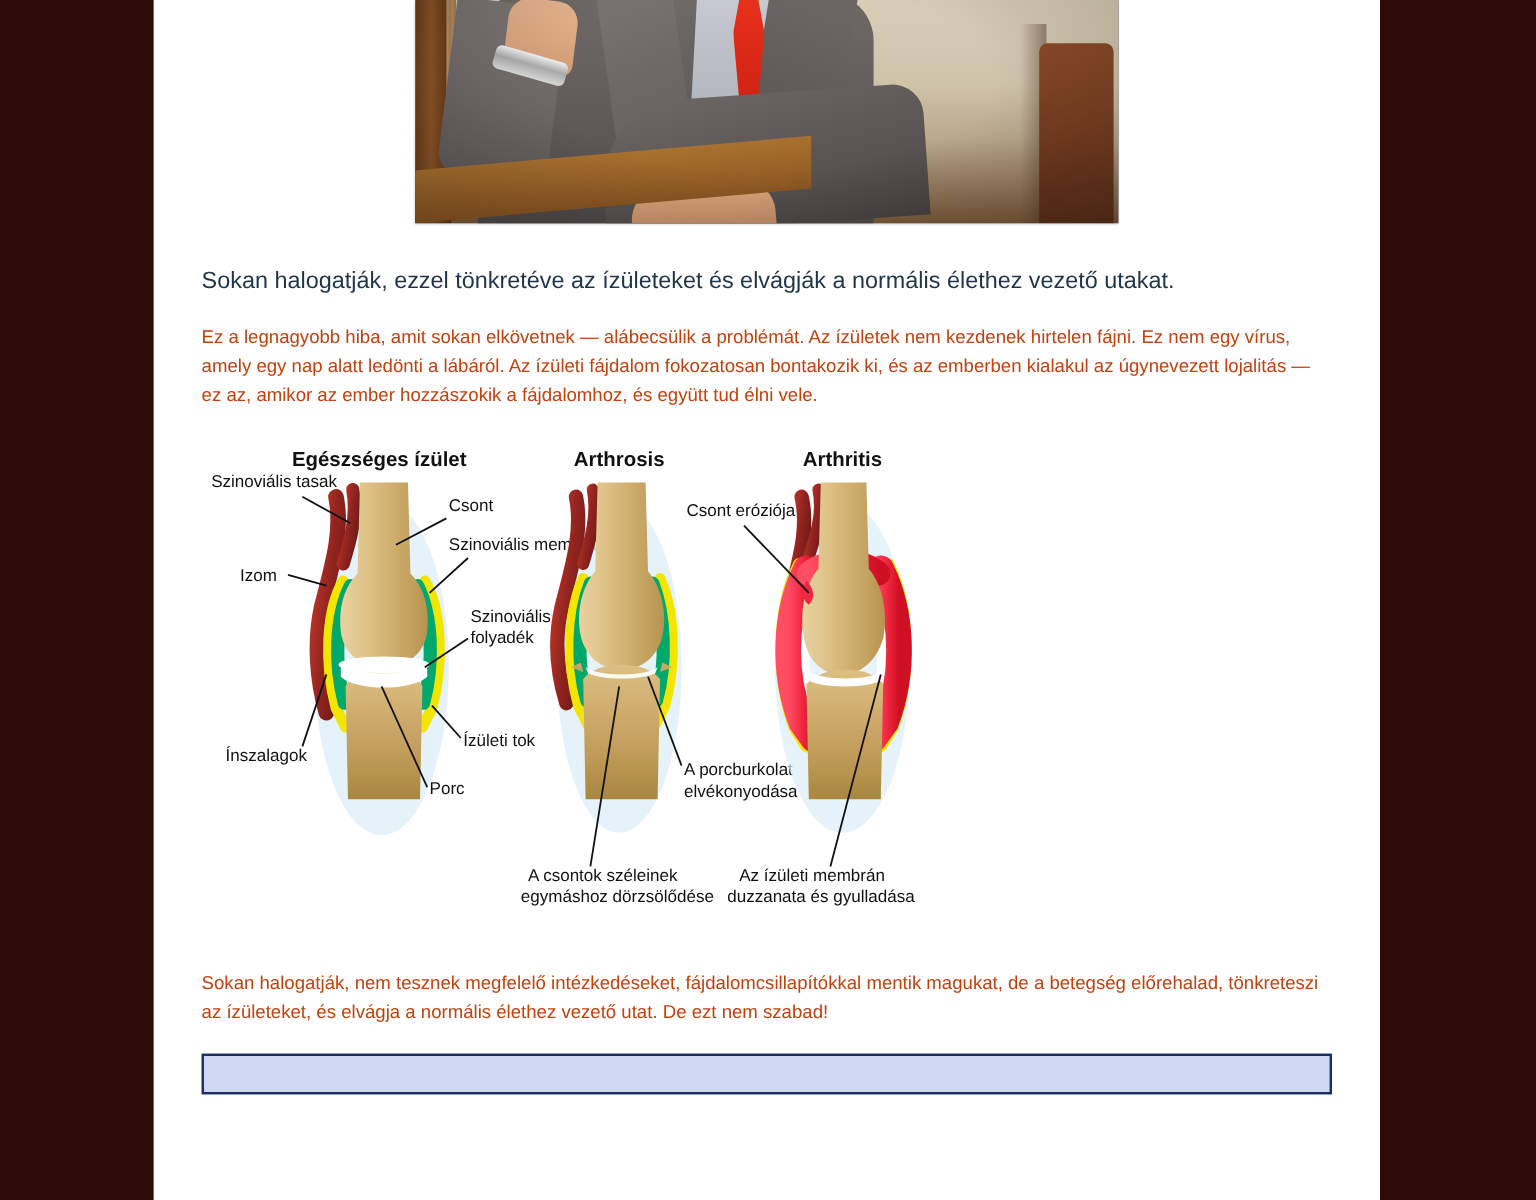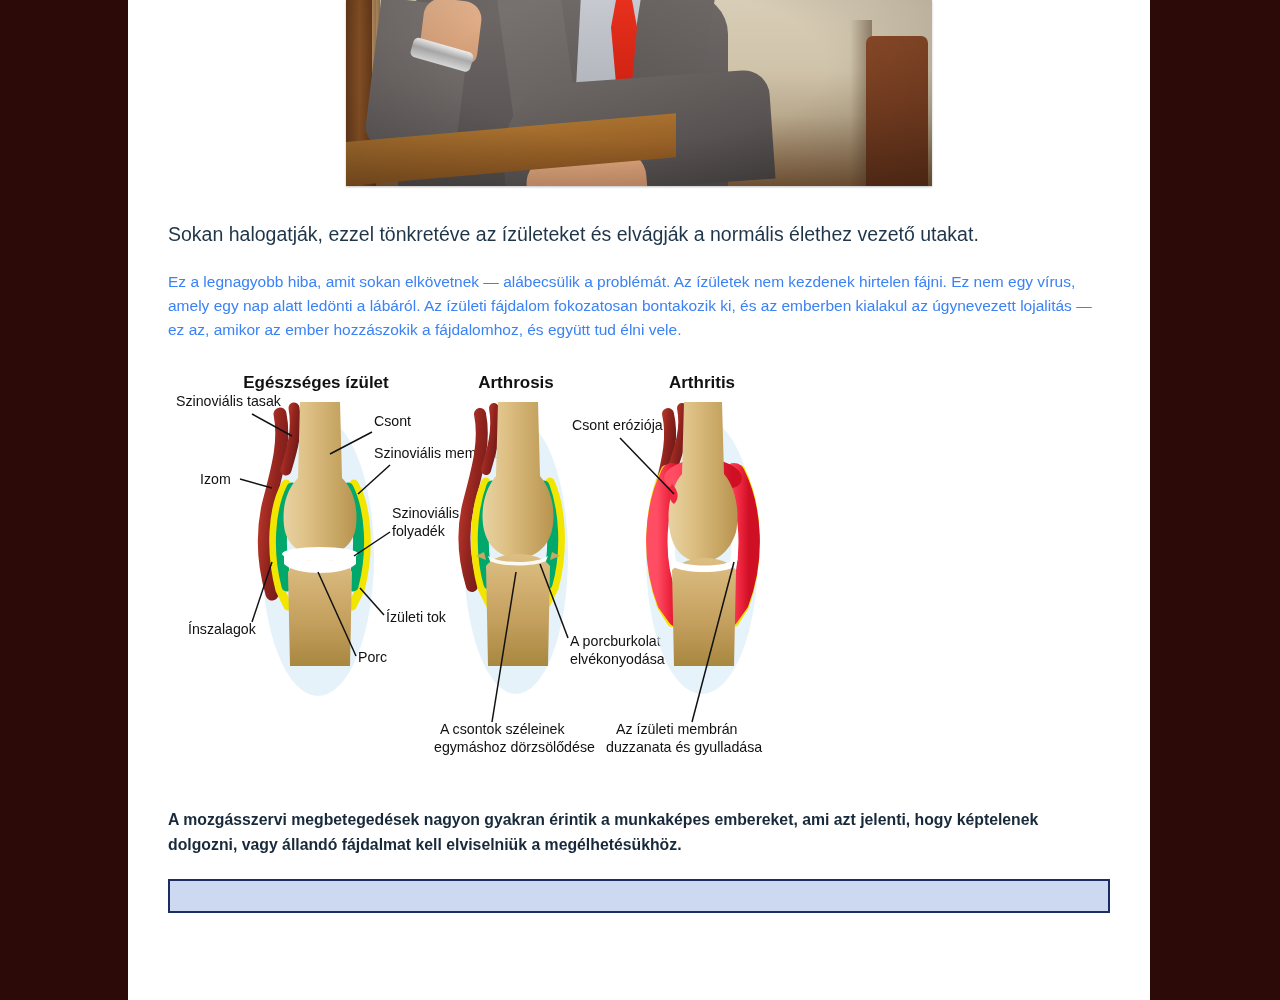--- a/index.html
+++ b/index.html
@@ -146,21 +146,21 @@
     margin: 26px 0 0 0;
     font-size: 15.5px;
     line-height: 1.4;
     font-weight: bold;
     color: #17293a;
   }
   .para {
     margin: 22px 0 0 0;
     font-size: 15.5px;
     line-height: 1.55;
-    color: #3b82f6;
+    color: #c2410c;
   }
   .para-bold {
     margin: 22px 0 0 0;
     font-size: 15.8px;
     line-height: 1.55;
     color: #17293a;
     font-weight: bold;
   }
 
   
@@ -366,22 +366,22 @@
             <text class="dg-label" x="404" y="64">Csont eróziója</text>
             <path class="dg-leader" d="M452 72 L506 128"></path>
 
             <text class="dg-label" x="448" y="368">Az ízületi membrán</text>
             <text class="dg-label" x="438" y="386">duzzanata és gyulladása</text>
             <path class="dg-leader" d="M524 356 L566 196"></path>
           </g>
         </svg>
       </div>
 
-
-      <p class="para-bold">A mozgásszervi megbetegedések nagyon gyakran érintik a munkaképes embereket, ami azt jelenti, hogy képtelenek dolgozni, vagy állandó fájdalmat kell elviselniük a megélhetésükhöz.</p>
+      <p class="para">Sokan halogatják, nem tesznek megfelelő intézkedéseket, fájdalomcsillapítókkal mentik magukat, de a betegség előrehalad, tönkreteszi az ízületeket, és elvágja a normális élethez vezető utat. De ezt nem szabad!</p>
+
 
       <div id="callout-box">
         
       </div>
 
     </div>
   </div>
 </div>
 
 </body></html>

